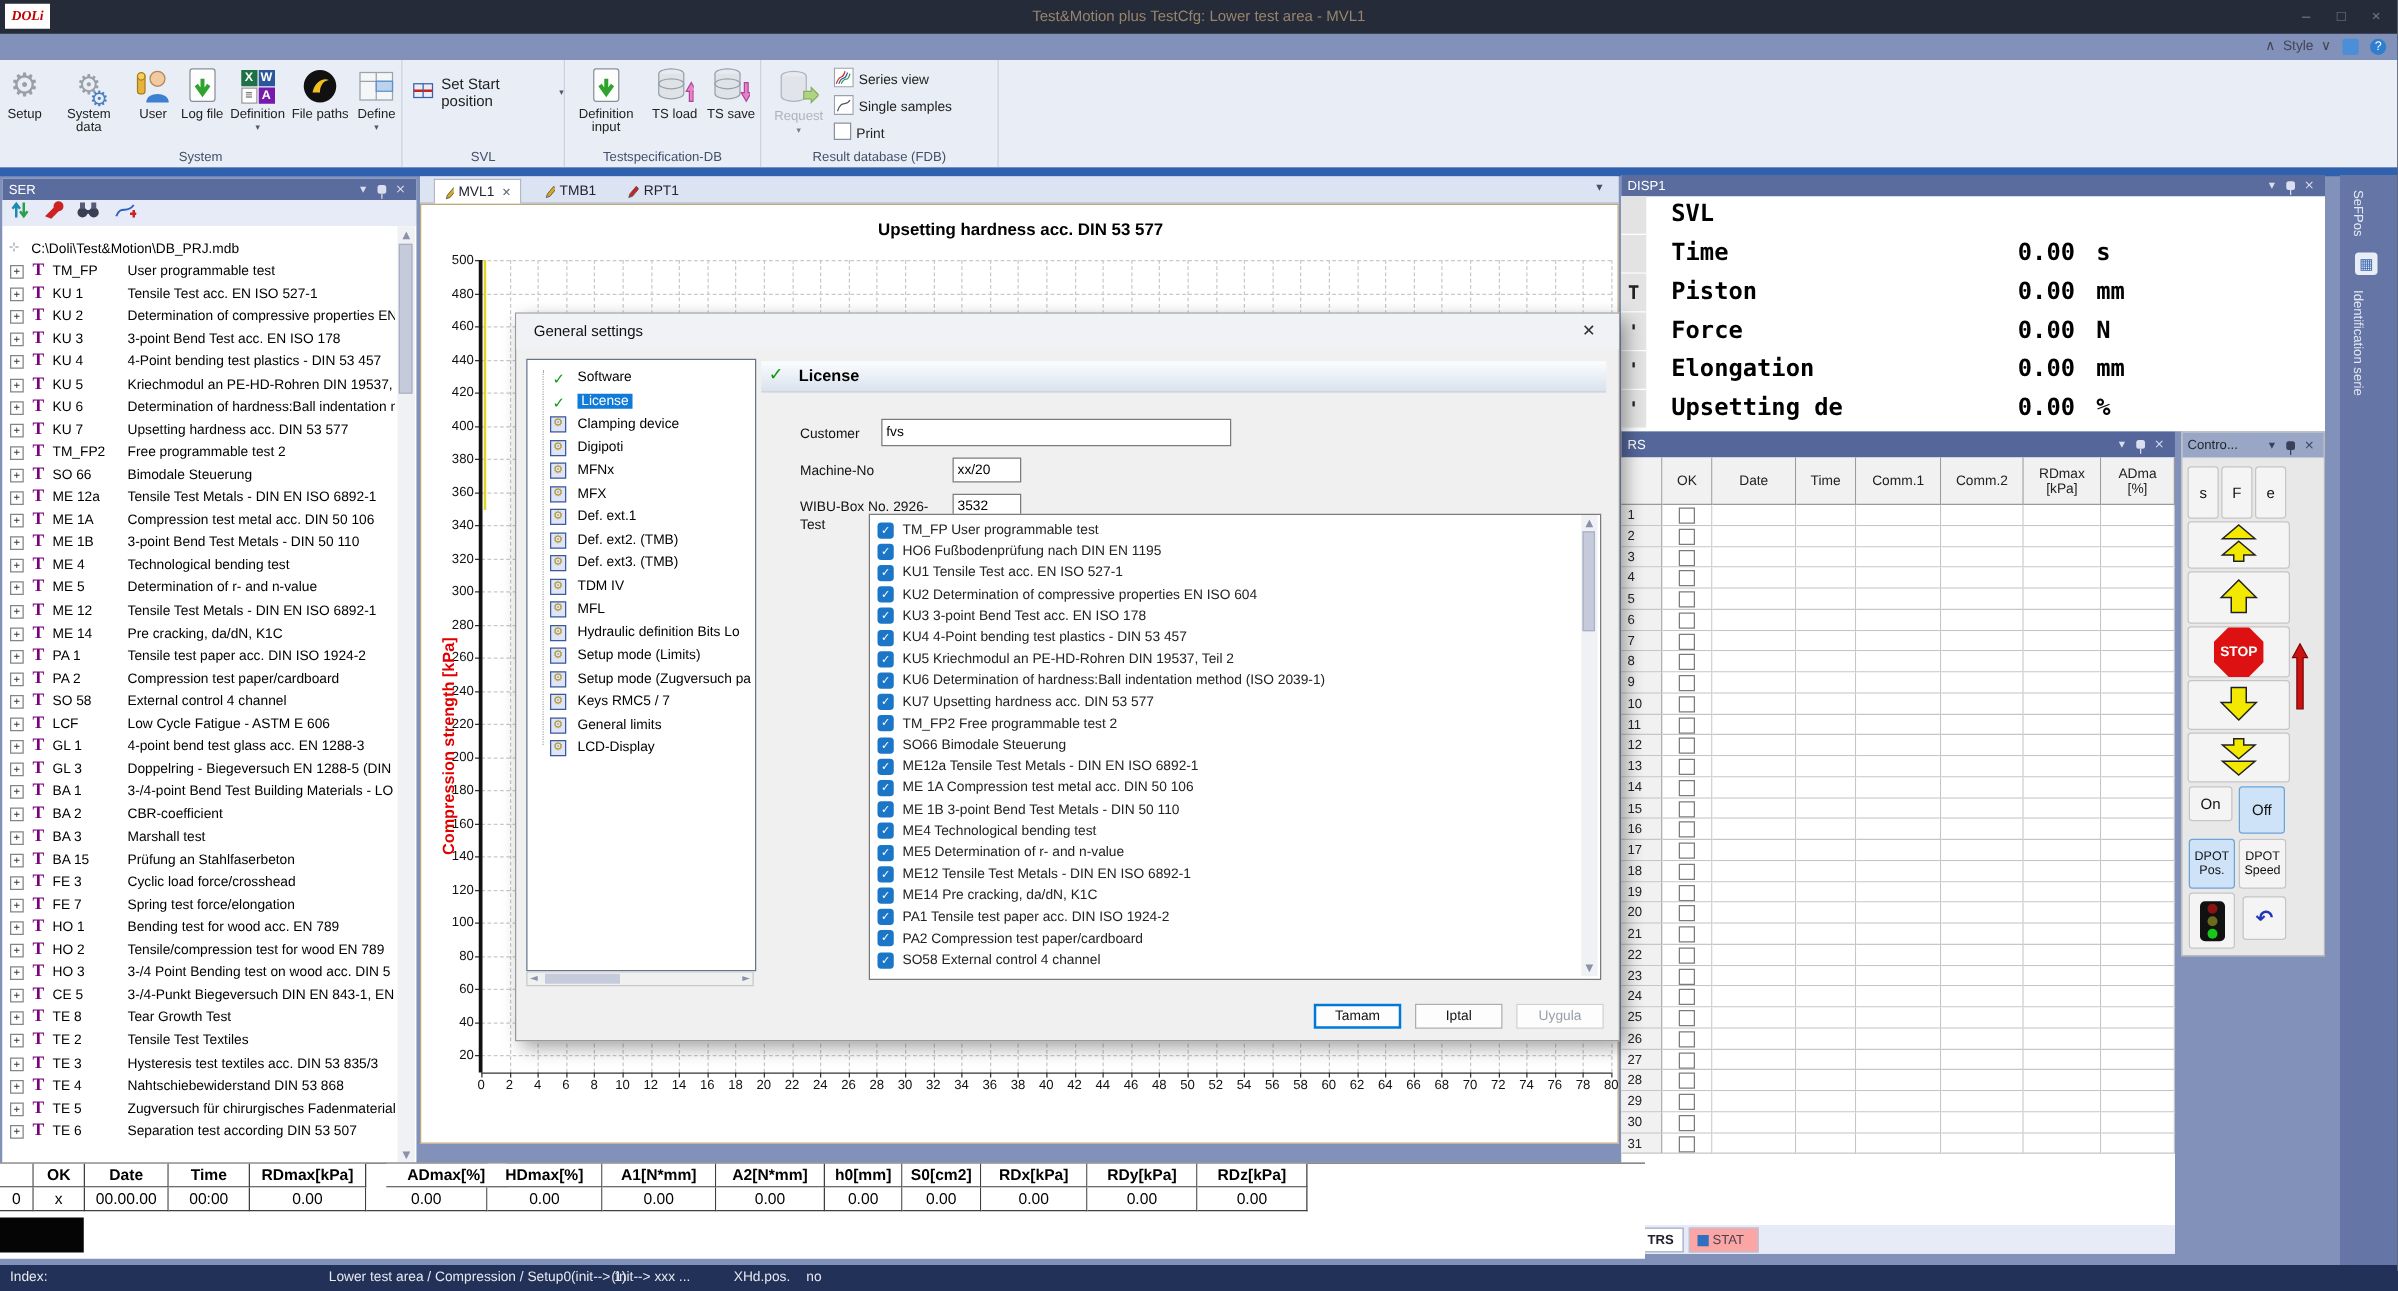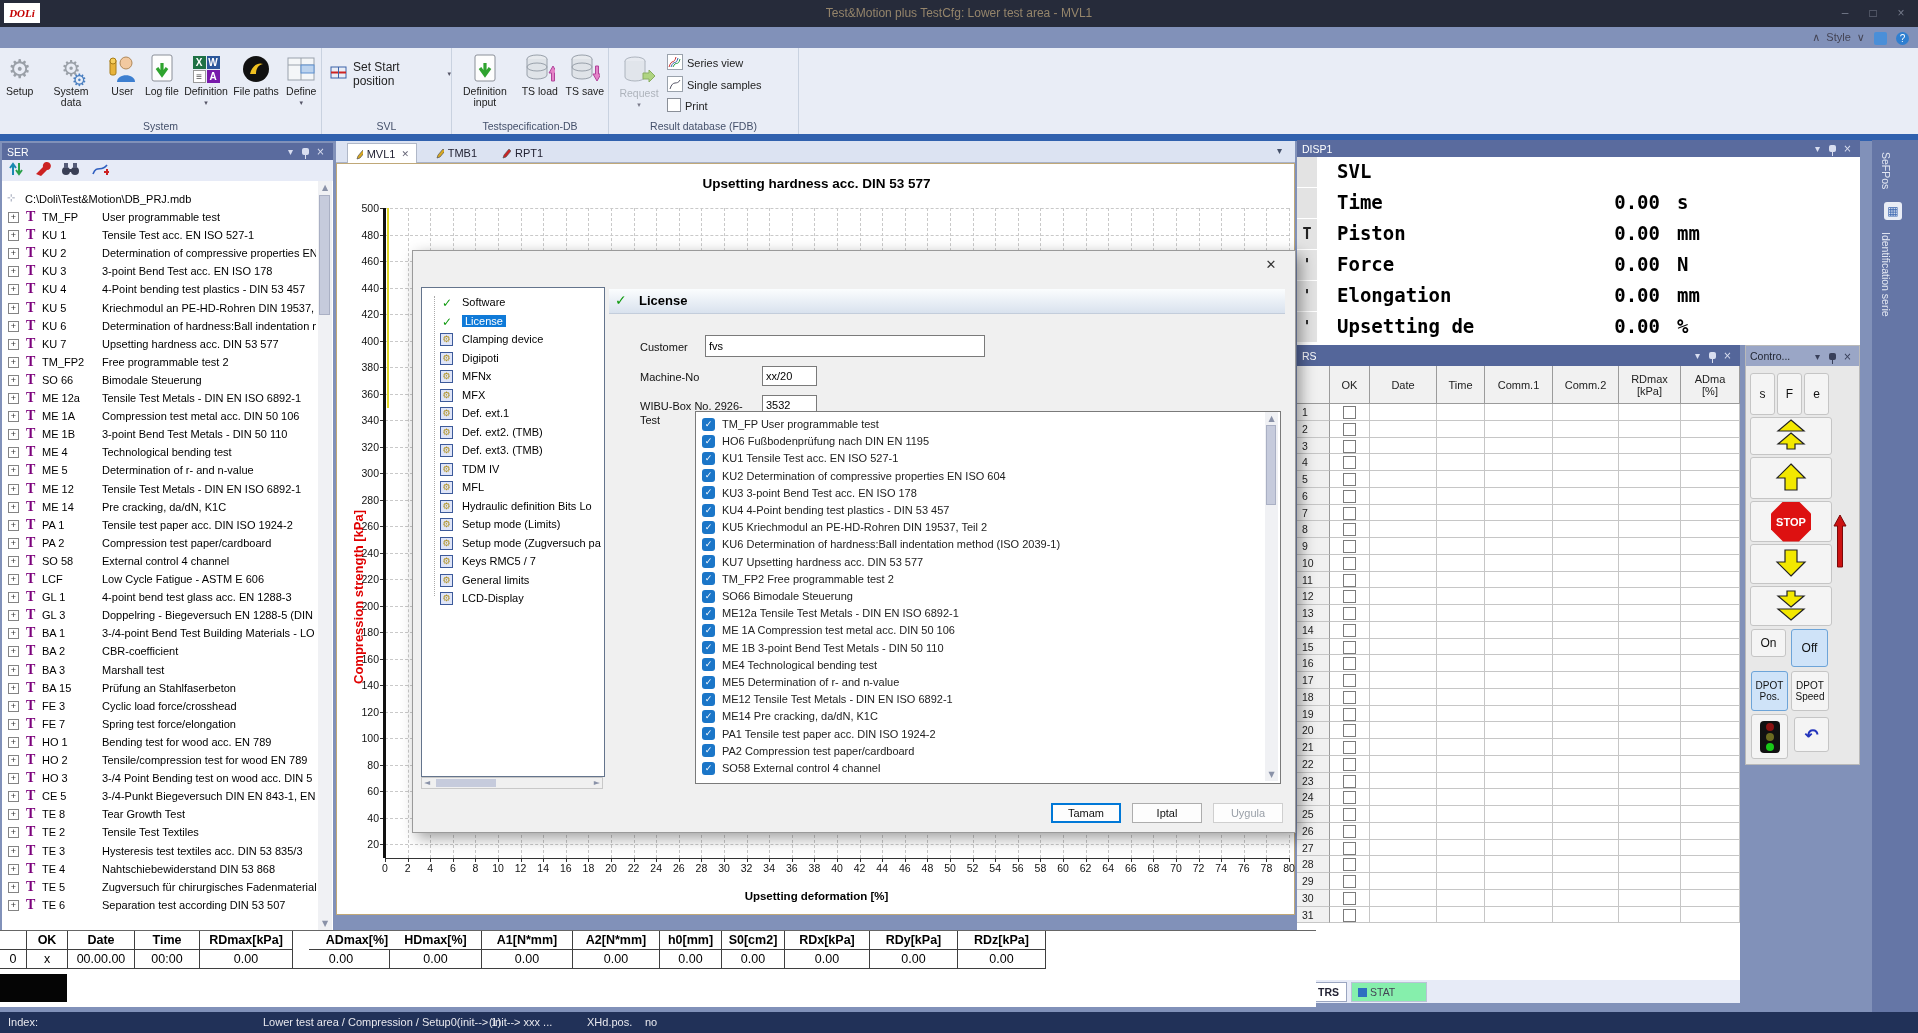--- a/index.html
+++ b/index.html
@@ -818,21 +818,20 @@
         <div class="gridv" style="top: 44px; height: 650px; left: 929.4px;"></div>
         <div class="xtick" style="left: 929.4px; top: 698px;">78</div>
         <div style="position: absolute; left: 929.4px; top: 694px; width: 1px; height: 4px; background: rgb(51, 51, 51);"></div>
         <div class="gridv" style="top: 44px; height: 650px; left: 952px;"></div>
         <div class="xtick" style="left: 952px; top: 698px;">80</div>
         <div style="position: absolute; left: 952px; top: 694px; width: 1px; height: 4px; background: rgb(51, 51, 51);"></div>
         <div style="position: absolute; left: 46px; top: 44px; width: 3px; height: 650px; background: rgb(17, 17, 17);"></div>
         <div style="position: absolute; left: 48px; top: 694px; width: 904px; height: 1px; background: rgb(51, 51, 51);"></div>
         <div style="position: absolute; left: 50px; top: 44px; width: 2px; height: 200px; background: rgb(224, 214, 42);"></div>
         <div id="ylabel-rot" style="position: absolute; left: 14px; top: 520px;">Compression strength [kPa]</div>
-        <div id="xlabel-c" style="position: absolute; left: 0px; top: 726px; width: 959px;">Upsetting deformation [%]</div>
       </div>
   </div>
 
   <div class="abs" id="disp-panel">
     <div class="abs phead" id="disp-head">
       <span>DISP1</span>
       <span class="sp"></span>
       <span class="phicon">▾</span>
       <span class="pin-icon"></span>
       <span class="phicon">×</span>
@@ -884,21 +883,21 @@
       <span class="phicon">▾</span>
       <span class="pin-icon"></span>
       <span class="phicon">×</span>
     </div>
     <div id="trs-table"></div>
     <div class="abs" id="trs-tabs">
         <div class="btab active" style="left: 2px; width: 48px;">
           <span class="bsq"></span>
           <span>TRS</span>
         </div>
-        <div class="btab" style="left: 54px; width: 76px; color: rgb(68, 68, 85); background: #86efac; border: 1px solid rgb(185, 194, 214);">
+        <div class="btab" style="left: 54px; width: 56px; color: rgb(68, 68, 85); background: #fca5a5; border: 1px solid rgb(185, 194, 214);">
           <span class="bsq"></span>
           <span>STAT</span>
         </div>
       </div>
   <div class="thcell" style="left: 0px; width: 33px;">
         <span></span>
       </div>
       <div class="thcell" style="left: 33px; width: 40px;">
         <span>OK</span>
       </div>
@@ -1332,20 +1331,21 @@
 
   <div class="abs" id="statusbar">
       <div class="sbitem" style="left: 8px;">Index:</div>
       <div class="sbitem" style="left: 263px;">Lower test area / Compression / Setup0(init--&gt; 1)</div>
       <div class="sbitem" style="left: 489px;">(init--&gt; xxx ...</div>
       <div class="sbitem" style="left: 587px;">XHd.pos.</div>
       <div class="sbitem" style="left: 645px;">no</div>
     </div>
 
   <div class="abs" id="dialog">
+    <div class="abs" id="dlg-title">General settings</div>
     <div class="abs" id="dlg-close">✕</div>
     <div class="abs" id="dlg-tree">
         <div style="position: absolute; left: 12px; top: 8px; width: 0px; height: 300px; border-left: 1px dotted rgb(170, 170, 170);"></div>
         <div class="dtrow" style="top: 6px;">
           <span class="dtcheck">✓</span>
           <span class="dttext">Software</span>
         </div>
         <div class="dtrow" style="top: 24.5px;">
           <span class="dtcheck">✓</span>
           <span class="dttext dtsel">License</span>

